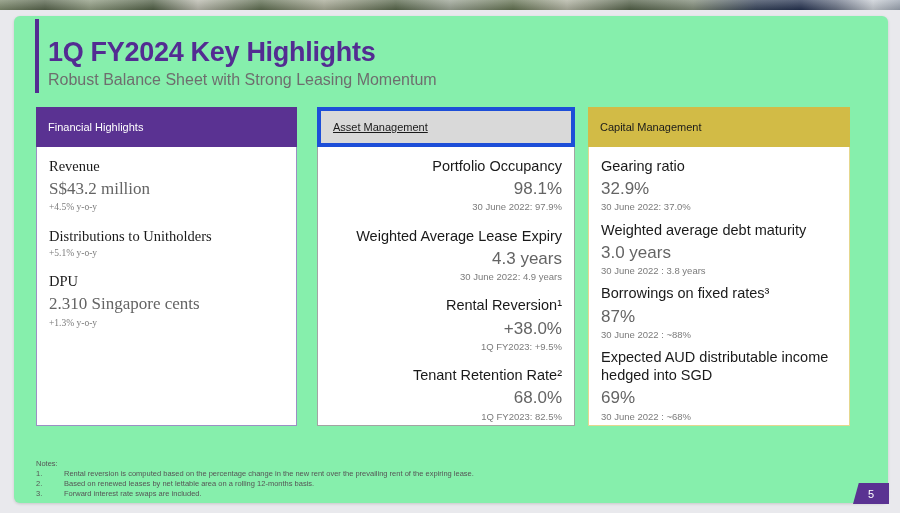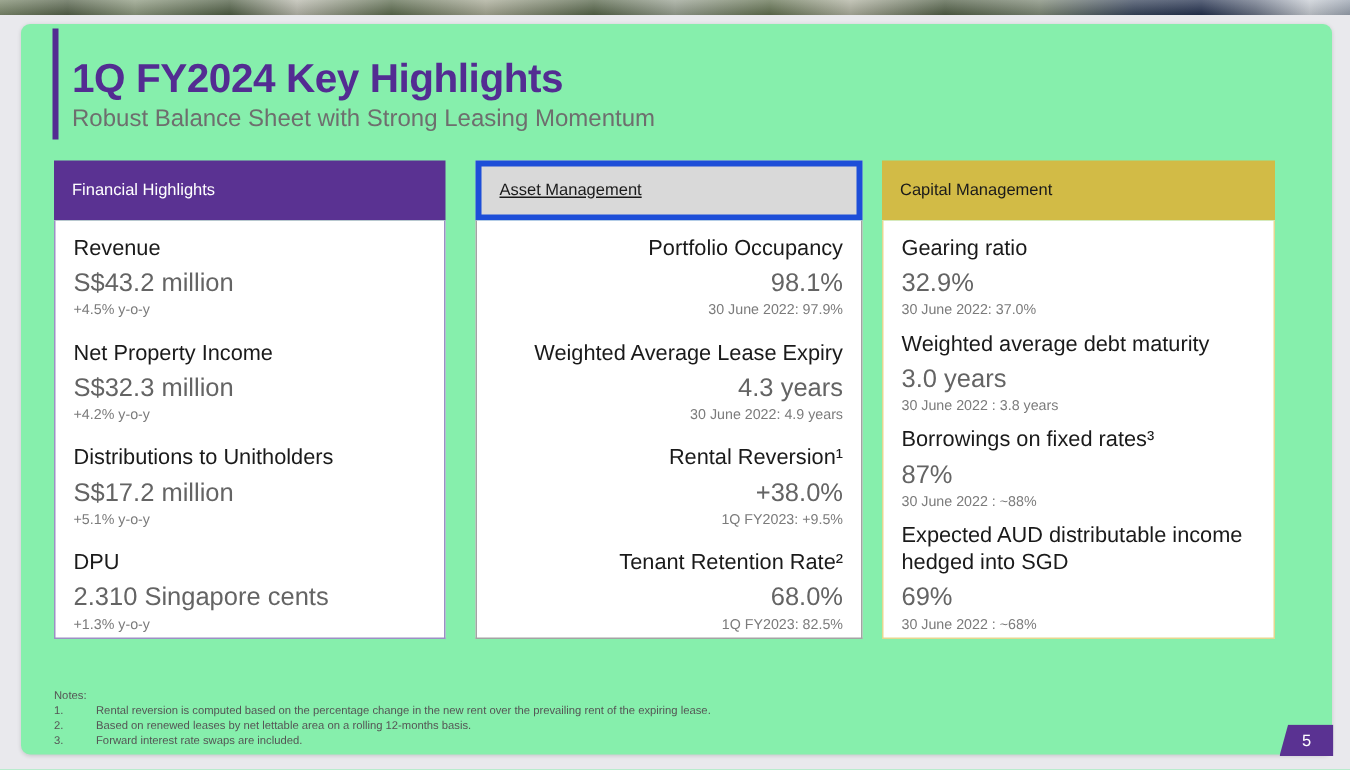--- a/index.html
+++ b/index.html
@@ -45,21 +45,21 @@
 
   .col-header {
     height:40px; display:flex; align-items:center;
     padding:0 12px; font-size:11px;
   }
   .col-financial .col-header { background:#5a3292; color:#ffffff; }
   .col-asset .col-header     { background:#d9d9d9; color:#1a1a1a; border:4px solid #1d4ed8;text-decoration:underline; }
   .col-capital .col-header   { background:#d2bb46; color:#1a1a1a; }
 
   .col-body { height:279px; padding:10px 12px 0 12px; background:#ffffff; }
-  .col-financial .col-body { border:1px solid #9c8fc4; border-top:none; }
+  .col-financial .col-body { border:1px solid #9c8fc4; border-top:none;font-family:Liberation Serif, serif; }
   .col-asset .col-body     { border:1px solid #a3a3a3; border-top:none;text-align:right; }
   .col-capital .col-body   { border:1px solid #e5d78f; border-top:none; }
 
   .metric { margin-bottom:13px; }
   .col-capital .metric { margin-bottom:7px; }
   .metric-label { font-size:14.5px; color:#1a1a1a; line-height:1.25; }
   .metric-value { font-size:17px; color:#646464; line-height:1.25; margin-top:3px; }
   .metric-note  { font-size:9.5px; color:#7b7b7b; line-height:1.3; margin-top:2px; }
 
   
@@ -91,27 +91,21 @@
 
   <div class="column col-financial">
     <div class="col-header">Financial Highlights</div>
     <div class="col-body">
       <div class="metric">
         <div class="metric-label">Revenue</div>
         <div class="metric-value">S$43.2 million</div>
         <div class="metric-note">+4.5% y-o-y</div>
       </div>
       <div class="metric">
-        <div class="metric-label">Net Property Income</div>
-        <div class="metric-value">S$32.3 million</div>
-        <div class="metric-note">+4.2% y-o-y</div>
-      </div>
-      <div class="metric">
         <div class="metric-label">Distributions to Unitholders</div>
-        <div class="metric-value">S$17.2 million</div>
         <div class="metric-note">+5.1% y-o-y</div>
       </div>
       <div class="metric">
         <div class="metric-label">DPU</div>
         <div class="metric-value">2.310 Singapore cents</div>
         <div class="metric-note">+1.3% y-o-y</div>
       </div>
     </div>
   </div>
 

